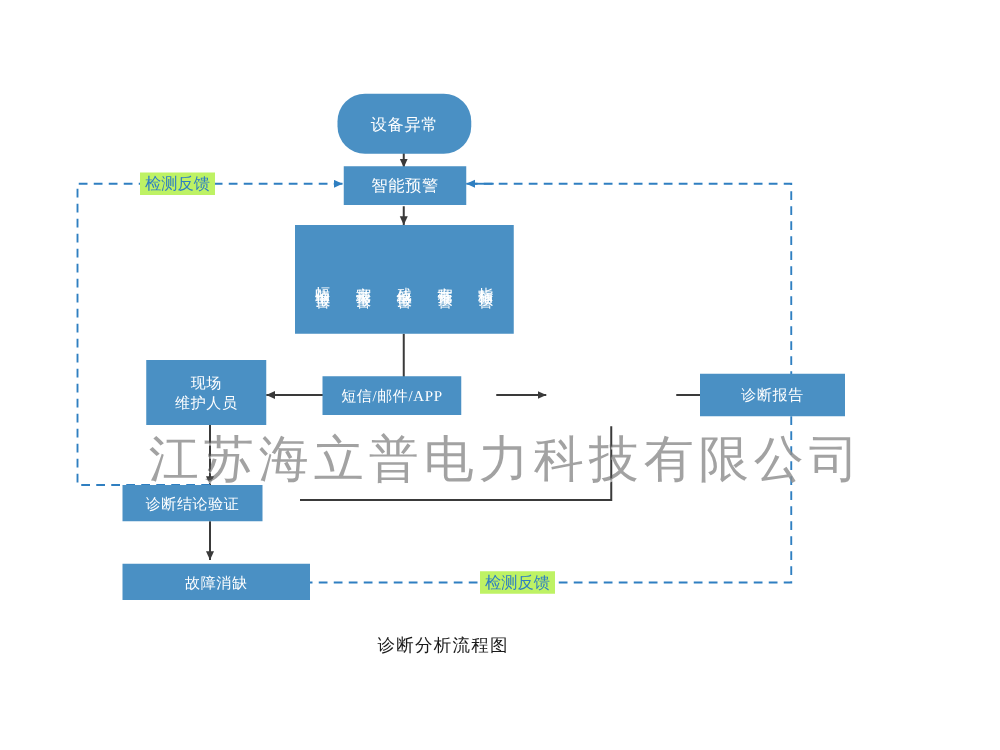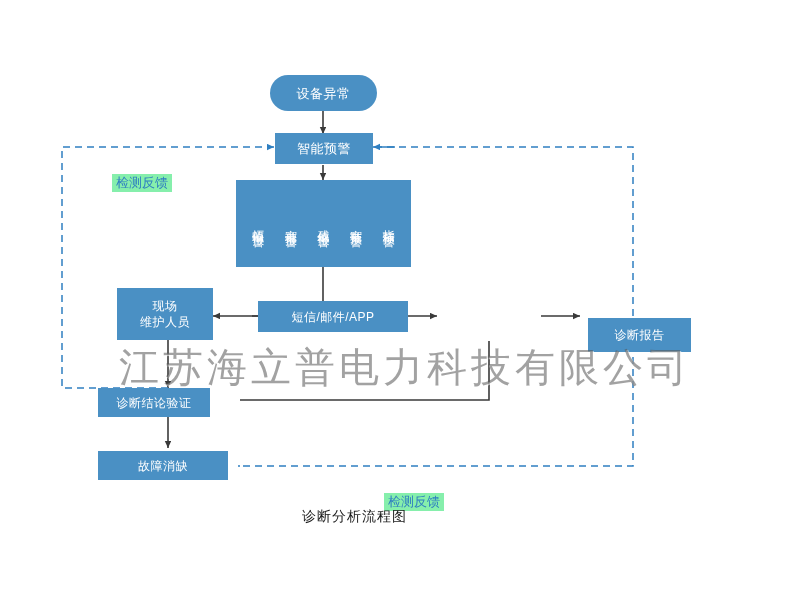--- a/index.html
+++ b/index.html
@@ -58,24 +58,23 @@
   .alarm-cell {
     writing-mode: vertical-rl;
     text-orientation: upright;
     letter-spacing: 2px;
     font-size: 12px;
   }
   .label-text {
     position: absolute;
     color: #2f7fc1;
     font-size: 13px;
-    background: #86efac;
+    background: #bef264;
     padding: 0 4px;
     white-space: nowrap;
-    margin-top: 36px;
   }
   .caption {
     position: absolute;
     color: #1a1a1a;
     font-size: 14px;
     font-weight: normal;
     letter-spacing: 1px;
     white-space: nowrap;
   }
   svg.links {
@@ -138,55 +137,55 @@
 
     <polyline points="168,388 62,388 62,147 274,147" fill="none" stroke="#2f7fc1" stroke-width="1.5" stroke-dasharray="7,5" marker-end="url(#arrowblue)"></polyline>
 
     <polyline points="375,147 633,147 633,466 240,466" fill="none" stroke="#2f7fc1" stroke-width="1.5" stroke-dasharray="7,5"></polyline>
 
     <line x1="395" y1="147" x2="373" y2="147" stroke="#2f7fc1" stroke-width="1.5" marker-end="url(#arrowblue)"></line>
 
     <line x1="240" y1="466" x2="238" y2="466" stroke="#2f7fc1" stroke-width="1.5"></line>
   </svg>
 
-  <div class="node rounded" style="left:270px; top:75px; width:107px; height:36px;">
+  <div class="node rounded" style="left:270px; top:75px; width:107px; height:48px;">
     <span>设备异常</span>
   </div>
 
   <div class="node" style="left:275px; top:133px; width:98px; height:31px;">
     <span>智能预警</span>
   </div>
 
   <div class="alarm-grid" style="left:236px; top:180px; width:175px; height:87px;">
     <span class="alarm-cell">幅值报警</span>
     <span class="alarm-cell">宽带报警</span>
     <span class="alarm-cell">残值报警</span>
     <span class="alarm-cell">宽带预警</span>
     <span class="alarm-cell">指标预警</span>
   </div>
 
   <div class="node multiline small" style="left:117px; top:288px; width:96px; height:52px;">
     <span>现场</span>
     <span>维护人员</span>
   </div>
 
-  <div class="node small" style="left:258px; top:301px; width:150px; height:31px;">
+  <div class="node small" style="left:258px; top:301px; width:111px; height:31px;font-family:Liberation Serif, serif;">
     <span>短信/邮件/APP</span>
   </div>
 
 
-  <div class="node small" style="left:588px; top:299px; width:103px; height:34px;margin-top:19px;">
+  <div class="node small" style="left:560px; top:299px; width:116px; height:34px;">
     <span>诊断报告</span>
   </div>
 
   <div class="node small" style="left:98px; top:388px; width:112px; height:29px;">
     <span>诊断结论验证</span>
   </div>
 
-  <div class="node small" style="left:98px; top:451px; width:130px; height:29px;">
+  <div class="node small" style="left:98px; top:451px; width:150px; height:29px;">
     <span>故障消缺</span>
   </div>
 
   <div class="label-text" style="left:112px; top:138px;">检测反馈</div>
 
   <div class="label-text" style="left:384px; top:457px;">检测反馈</div>
 
   <div class="watermark">江苏海立普电力科技有限公司</div>
 
   <div class="caption" style="left:302px; top:508px;">诊断分析流程图</div>

